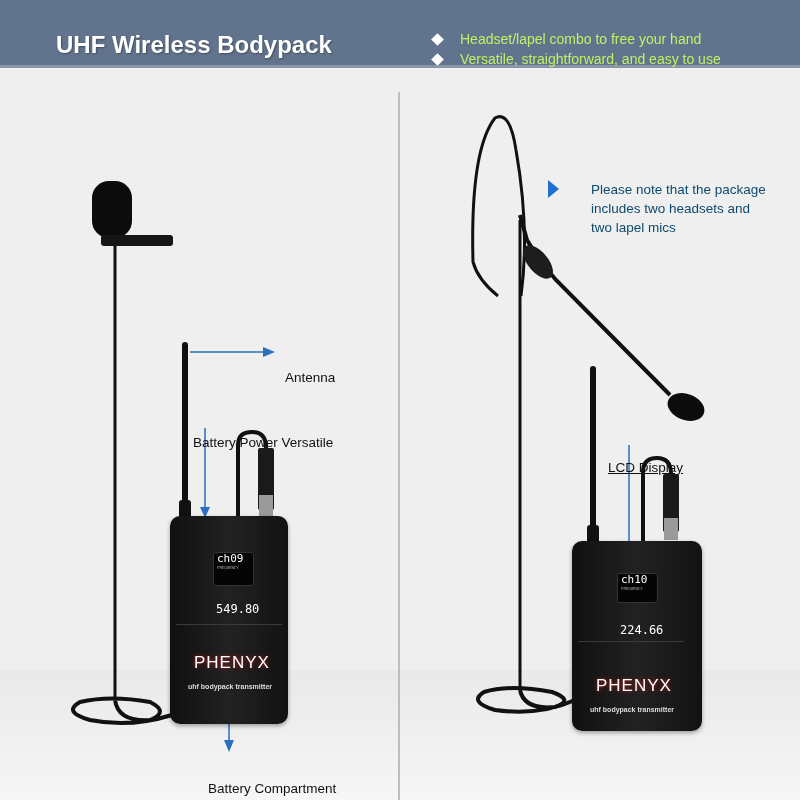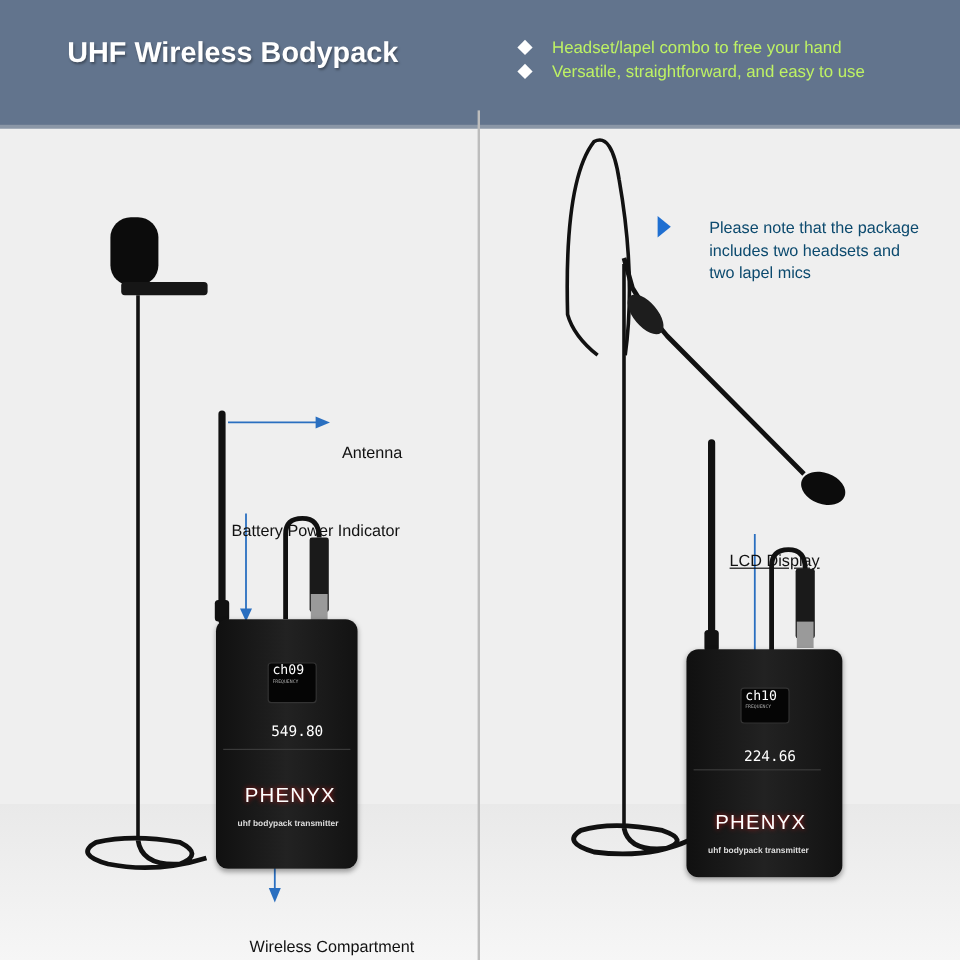--- a/index.html
+++ b/index.html
@@ -1,18 +1,18 @@
 <!DOCTYPE html>
 <html><head>
 <meta charset="utf-8">
 <style>
   * { margin:0; padding:0; box-sizing:border-box; }
   html, body { width:800px; height:800px; overflow:hidden; }
   body { background:#efefef; font-family:"Liberation Sans", sans-serif; position:relative; }
-  .header { position:absolute; left:0; top:0; width:800px; height:107px; background:#62748d; border-bottom:3px solid #8a96a6; }
+  .header { position:absolute; left:0; top:0; width:800px; height:68px; background:#62748d; border-bottom:3px solid #8a96a6; }
   .title { position:absolute; left:56px; top:31px; font-size:24px; font-weight:bold; color:#fff; text-shadow:1px 1px 2px rgba(0,0,0,0.35); white-space:nowrap; }
   .bullets { position:absolute; left:430px; top:29px; }
   .bullet { display:flex; align-items:center; font-size:14px; color:#bef264; height:20px; white-space:nowrap; }
   .bullet .dia { display:inline-block; width:9px; height:9px; background:#fff; transform:rotate(45deg); margin:0 18px 0 3px; }
   .divider { position:absolute; left:398px; top:92px; width:2px; height:708px; background:#bdbdbd; }
   .floor { position:absolute; left:0; top:670px; width:800px; height:130px; background:linear-gradient(#e9e9e9,#f6f6f6); }
   .label { position:absolute; font-size:13.5px; color:#111; white-space:nowrap;margin-top:26px; }
   .note { position:absolute; left:591px; top:180px; font-size:13.5px; line-height:19px; color:#0c4a6e; }
   .note-arrow { position:absolute; left:548px; top:180px; width:0; height:0; border-top:9px solid transparent; border-bottom:9px solid transparent; border-left:11px solid #1f6fd1; }
   svg { position:absolute; left:0; top:0; }
@@ -81,21 +81,21 @@
   <rect x="587" y="525" width="12" height="18" rx="3" fill="#111"></rect>
 
   <path d="M643 545 L643 472 Q643 458 657 458 Q671 458 671 474" fill="none" stroke="#111" stroke-width="4"></path>
   <rect x="663" y="474" width="16" height="58" rx="2" fill="#1a1a1a"></rect>
   <rect x="664" y="518" width="14" height="22" fill="#9a9a9a"></rect>
 
   <line x1="629" y1="445" x2="629" y2="578" stroke="#2a6fc0" stroke-width="1.5"></line>
   <polygon points="629,588 624,576 634,576" fill="#2a6fc0"></polygon>
 </svg>
 
-<div class="device" style="left:180px;top:516px;width:118px;height:208px;padding-left:36px;">
+<div class="device" style="left:170px;top:516px;width:118px;height:208px;padding-left:36px;">
   <div class="lcd" style="left:43px;top:36px;width:41px;height:34px;">
     <div class="l1">ch09</div>
     <div class="l2">FREQUENCY</div>
     <div class="l3">549.80</div>
   </div>
   <div class="seam" style="left:6px;top:108px;width:106px;"></div>
   <div class="brand" style="left:24px;top:137px;">PHENYX</div>
   <div class="sub" style="left:18px;top:167px;">uhf bodypack transmitter</div>
 </div>
 
@@ -104,18 +104,18 @@
     <div class="l1">ch10</div>
     <div class="l2">FREQUENCY</div>
     <div class="l3">224.66</div>
   </div>
   <div class="seam" style="left:6px;top:100px;width:106px;"></div>
   <div class="brand" style="left:24px;top:135px;">PHENYX</div>
   <div class="sub" style="left:18px;top:165px;">uhf bodypack transmitter</div>
 </div>
 
 <div class="label" style="left:285px;top:344px;">Antenna</div>
-<div class="label" style="left:193px;top:409px;">Battery Power Indicator</div>
-<div class="label" style="left:208px;top:755px;">Wireless Compartment</div>
+<div class="label" style="left:193px;top:409px;">Battery Power Versatile</div>
+<div class="label" style="left:208px;top:755px;">Battery Compartment</div>
 <div class="label" style="left:608px;top:434px;text-decoration:underline;">LCD Display</div>
 
 <div class="note-arrow"></div>
 <div class="note" style="width:180px;">Please note that the package includes two headsets and two lapel mics</div>
 
 </body></html>

